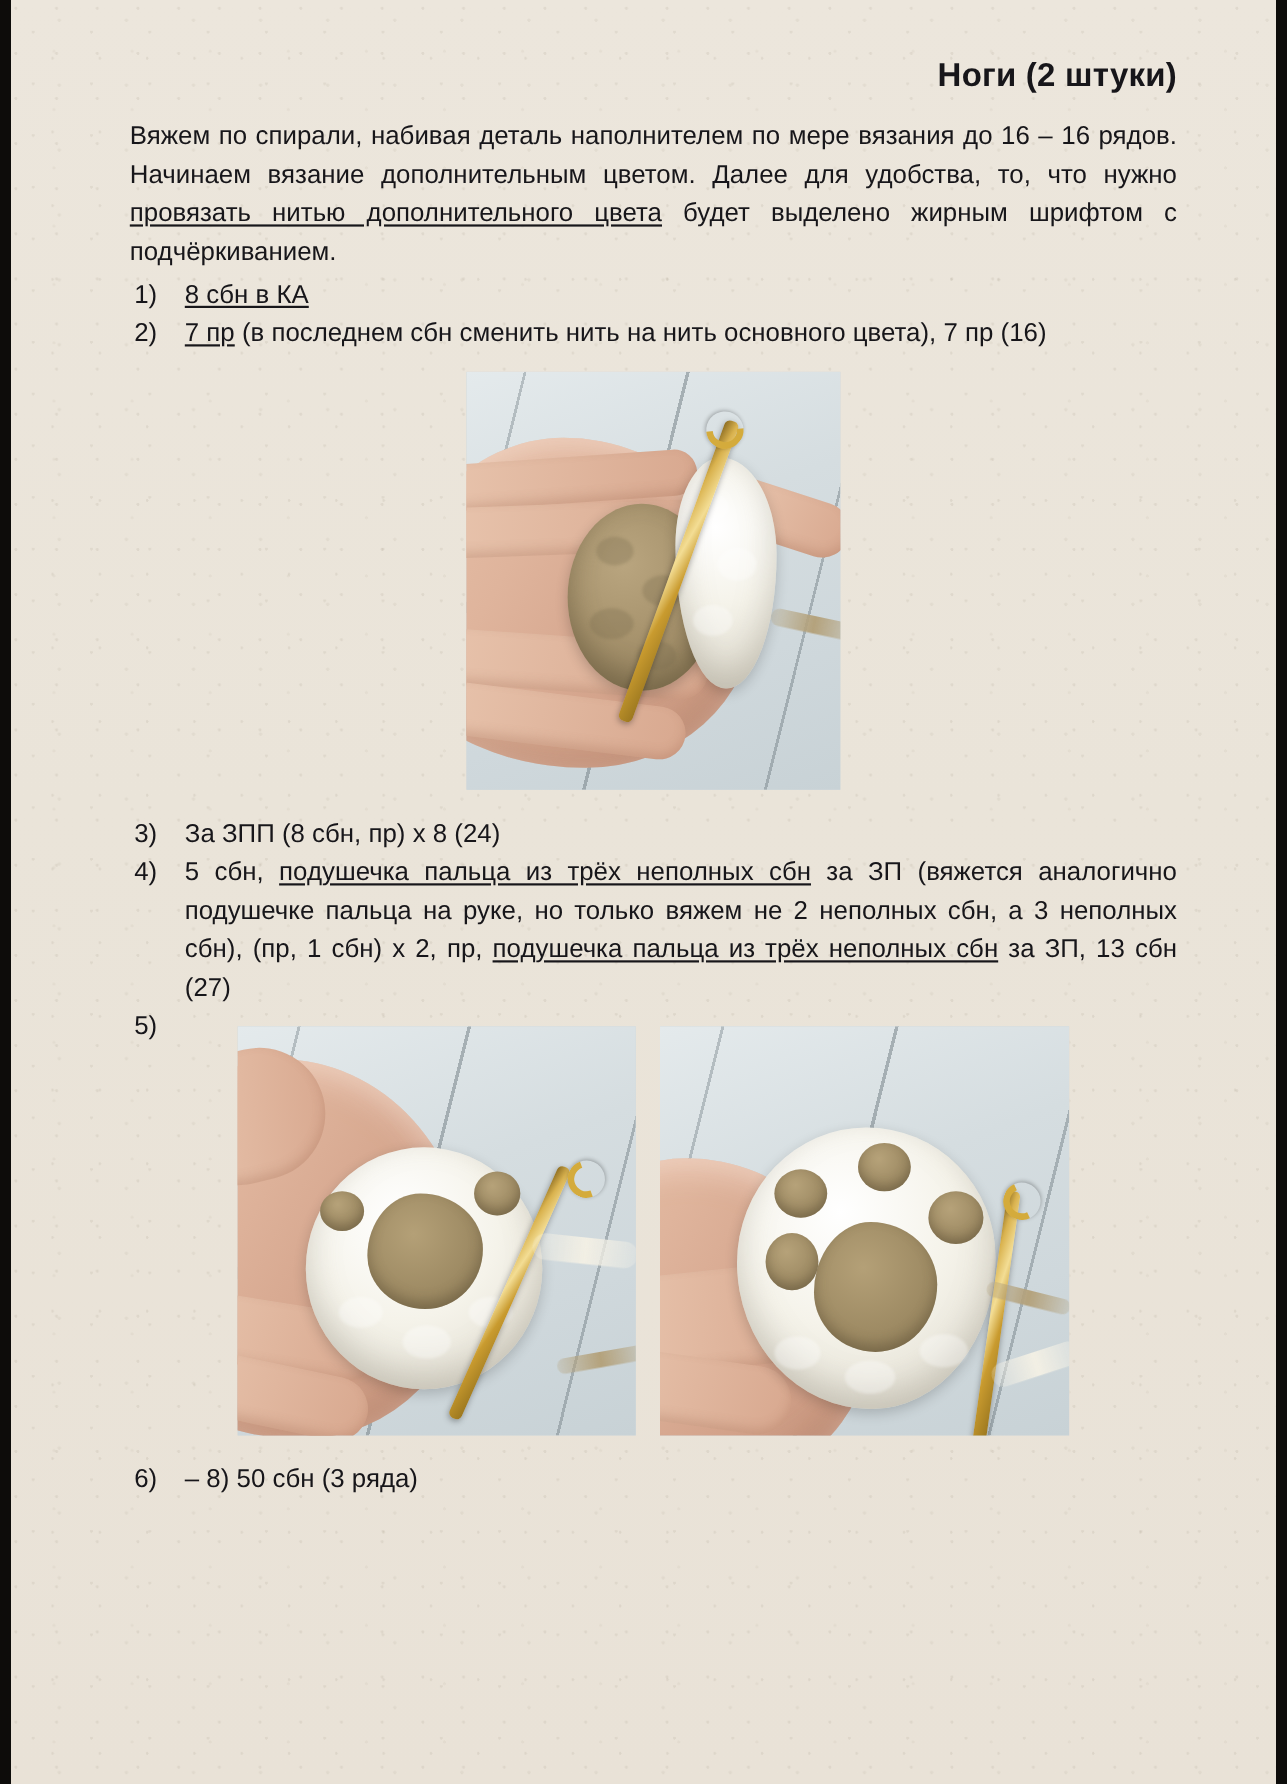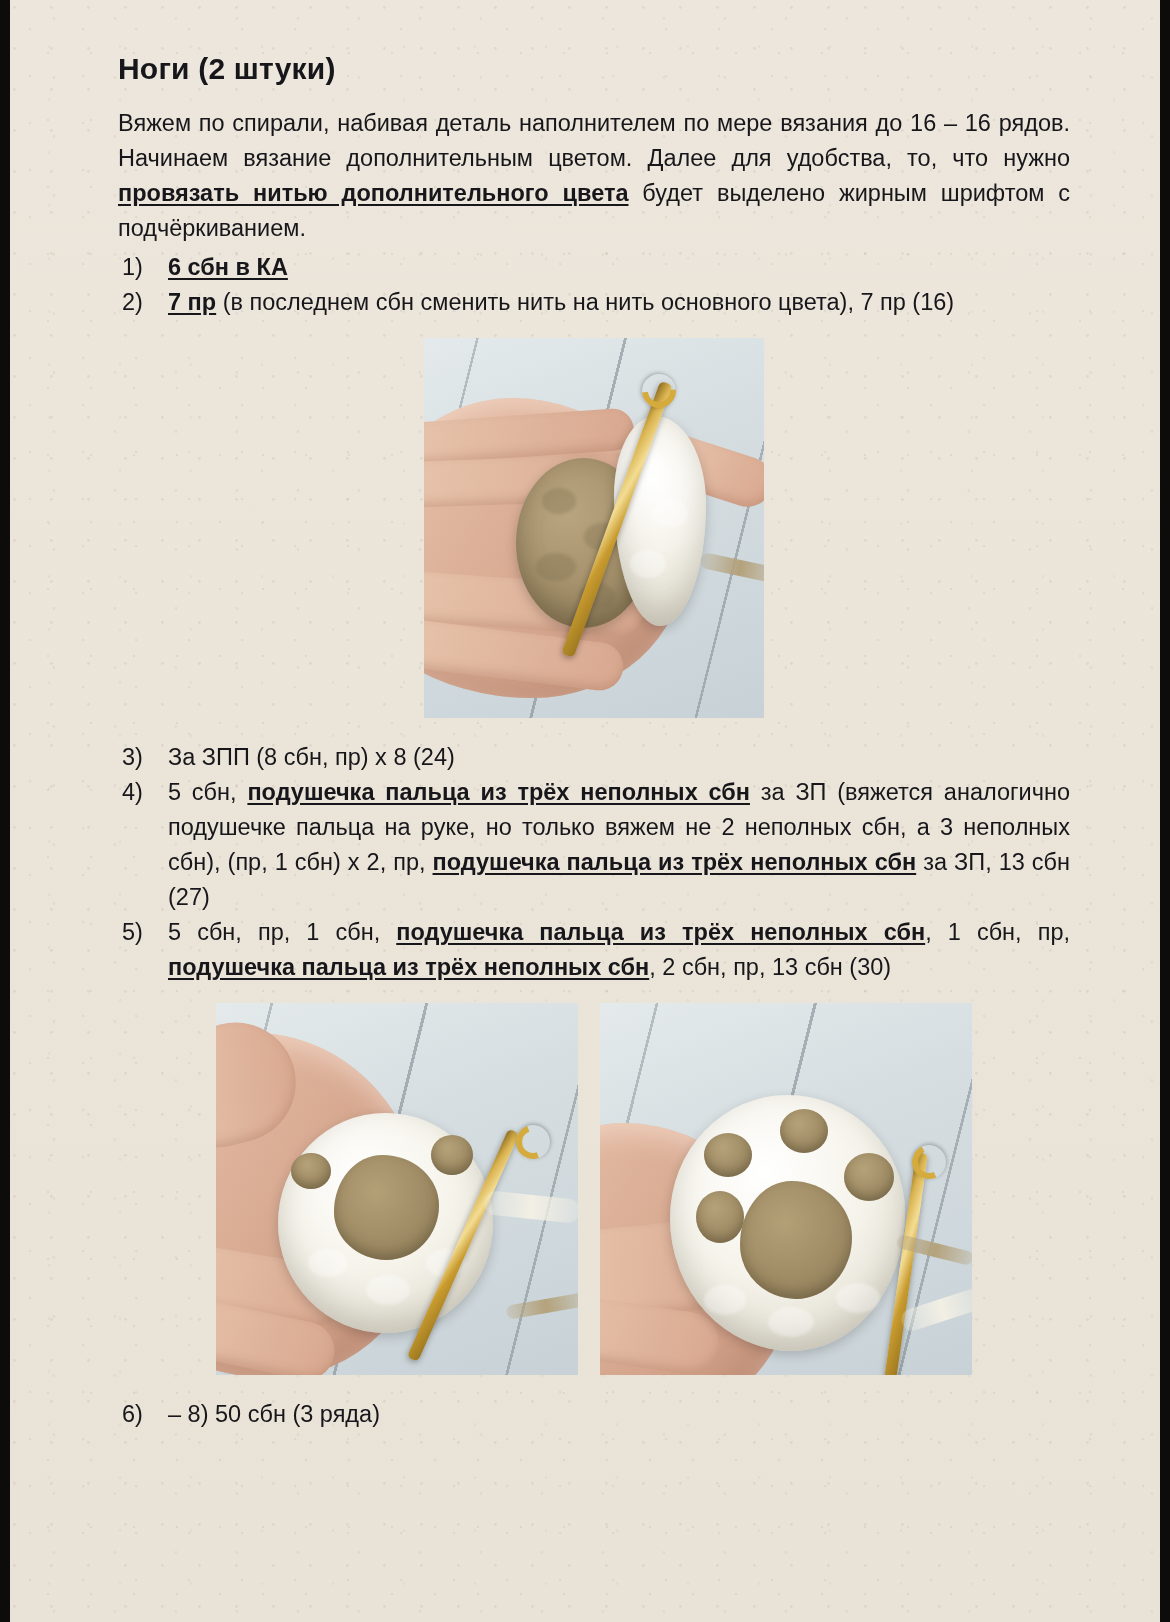--- a/index.html
+++ b/index.html
@@ -24,31 +24,31 @@
     color:#17161a;
   }
   .content{
     position:absolute;
     left:108px; right:90px; top:52px;
   }
   h1.title{
     margin:0 0 20px 0;
     font-size:30px;
     font-weight:bold;
-    text-align:left;
+    text-align:right;
     letter-spacing:.2px;
   }
   p.intro{
     margin:0;
     font-size:23.5px;
     line-height:35px;
     text-align:justify;
     text-justify:inter-word;
   }
-  .b-u{font-weight:bold;text-decoration:underline;text-underline-offset:3px;}
+  .b-u{font-weight:normal;text-decoration:underline;text-underline-offset:3px;}
   ol.steps{
     list-style:none;
     margin:4px 0 0 0;
     padding:0;
     font-size:23.5px;
     line-height:35px;
   }
   ol.steps li{
     position:relative;
     padding-left:50px;
@@ -159,21 +159,21 @@
 <body>
 
 <div class="page">
   <div class="content">
 
     <h1 class="title">Ноги (2 штуки)</h1>
 
     <p class="intro"><span>Вяжем по спирали, набивая деталь наполнителем по мере вязания до 16 – 16 рядов. Начинаем вязание дополнительным цветом. Далее для удобства, то, что нужно </span><span class="b-u">провязать нитью дополнительного цвета</span><span> будет выделено жирным шрифтом с подчёркиванием.</span></p>
 
     <ol class="steps">
-      <li class="nojust"><span class="num">1)</span><span class="b-u">6 сбн в КА</span><span></span></li>
+      <li class="nojust"><span class="num">1)</span><span class="b-u">8 сбн в КА</span><span></span></li>
       <li class="nojust"><span class="num">2)</span><span class="b-u">7 пр</span><span> (в последнем сбн сменить нить на нить основного цвета),  7 пр (16)</span></li>
     </ol>
 
     <div class="spacer"></div>
 
     <div class="photo-row">
       <div class="photo" style="width:340px;height:380px;">
         <div class="wood"></div>
         <div class="hand" style="left:-70px;top:60px;width:330px;height:300px;"></div>
         <div class="finger" style="left:-40px;top:78px;width:250px;height:42px;transform:rotate(-4deg);"></div>
@@ -194,21 +194,21 @@
         <div class="hooktip" style="left:218px;top:36px;transform:rotate(130deg);"></div>
         <div class="yarn tan" style="left:276px;top:222px;width:80px;height:16px;transform:rotate(12deg);"></div>
       </div>
     </div>
 
     <div class="spacer"></div>
 
     <ol class="steps">
       <li class="nojust"><span class="num">3)</span><span>За ЗПП (8 сбн, пр) x 8 (24)</span></li>
       <li><span class="num">4)</span><span><span>5 сбн, </span><span class="b-u">подушечка пальца из трёх неполных сбн</span><span> за ЗП (вяжется аналогично подушечке пальца на руке, но только вяжем не 2 неполных сбн, а 3 неполных сбн), (пр, 1 сбн) x 2, пр, </span><span class="b-u">подушечка пальца из трёх неполных сбн</span><span> за ЗП, 13 сбн (27)</span></span></li>
-      <li><span class="num">5)</span><span><span>5 сбн, пр, 1 сбн, </span><span class="b-u">подушечка пальца из трёх неполных сбн</span><span>, 1 сбн, пр, </span><span class="b-u">подушечка пальца из трёх неполных сбн</span><span>, 2 сбн, пр, 13 сбн (30)</span></span></li>
+      <li><span class="num">5)</span></li>
     </ol>
 
 
     <div class="spacer"></div>
 
     <div class="photo-row">
 
       <div class="photo" style="width:362px;height:372px;">
         <div class="wood"></div>
         <div class="hand" style="left:-120px;top:30px;width:330px;height:345px;"></div>

